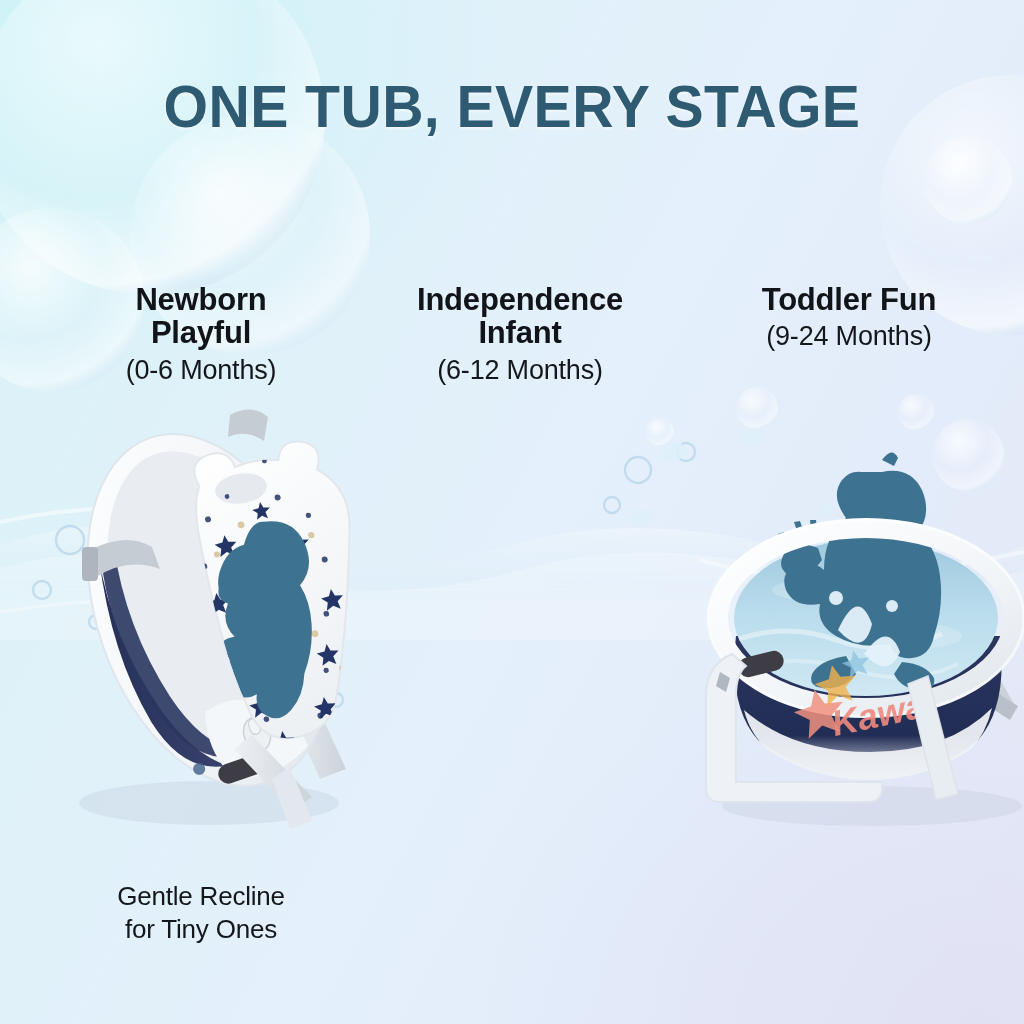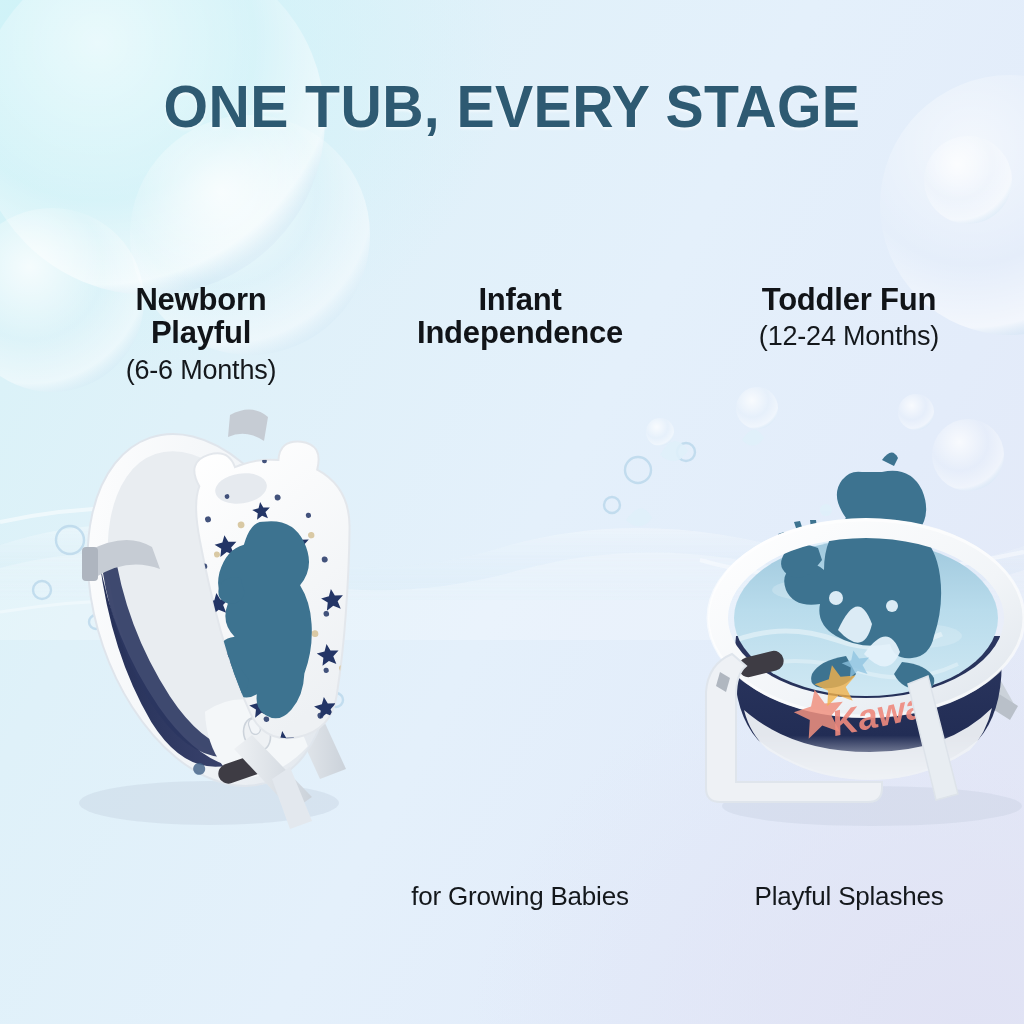--- a/index.html
+++ b/index.html
@@ -133,21 +133,21 @@
   <div class="headline">ONE TUB, EVERY STAGE</div>
 
   <div class="cols">
 
     <div class="col col-0">
       <div class="stage-head">
         <div class="stage-title">
           <div>Newborn</div>
           <div>Playful</div>
         </div>
-        <div class="stage-age">(6-6 Months)</div>
+        <div class="stage-age">(0-6 Months)</div>
       </div>
 
       <div class="tub-art tub-0">
         <svg viewBox="0 0 330 430">
           <defs>
             <linearGradient id="t0body" x1="0" y1="0" x2="1" y2="1">
               <stop offset="0%" stop-color="#ffffff"></stop>
                 <stop offset="55%" stop-color="#f1f4f7"></stop>
                 <stop offset="100%" stop-color="#dde3ea"></stop>
             </linearGradient>
@@ -253,28 +253,33 @@
                 <path d="M104,232 q-16,2 -18,16 q-2,14 12,16 q14,0 16,-14 Z"></path>
               </g>
             </g>
           </g>
 
           <path d="M208,330 l60,62 l-20,14 l-58,-62 Z" fill="url(#t0leg)"></path>
           <path d="M246,362 l22,54 l-22,8 l-18,-50 Z" fill="#e3e8ee"></path>
         </svg>
       </div>
 
+      <div class="caption">
+        <div>Gentle Recline</div>
+        <div>for Tiny Ones</div>
+      </div>
     </div>
 
     <div class="col col-1">
       <div class="stage-head">
         <div class="stage-title">
+          <div>Independence</div>
           <div>Infant</div>
-          <div>Independence</div>
         </div>
+        <div class="stage-age">(6-12 Months)</div>
       </div>
 
       <div class="tub-art tub-1">
         <svg viewBox="0 0 340 395">
           <defs>
             <linearGradient id="t1navy" x1="0" y1="0" x2="0" y2="1">
               <stop offset="0%" stop-color="#2c3760"></stop>
                 <stop offset="70%" stop-color="#222d55"></stop>
                 <stop offset="100%" stop-color="#e8ecf1"></stop>
             </linearGradient>
@@ -347,31 +352,29 @@
             <text x="22" y="54" font-family="Liberation Sans, sans-serif" font-size="36" font-weight="bold" font-style="italic" fill="#ef8a7e" opacity=".9">Kawai</text>
           </g>
 
           <path d="M36,214 q-24,10 -26,38 l0,96 q0,14 14,14 l148,0 q14,0 14,-14 l0,-6 l-146,0 l0,-86 q0,-22 10,-30 Z" fill="#eef1f5" stroke="#dfe5ec" stroke-width="2"></path>
           <path d="M232,236 l30,118 l-22,6 l-28,-116 Z" fill="#e8edf2" stroke="#dde3ea" stroke-width="1.5"></path>
           <path d="M24,232 l10,6 l-4,14 l-10,-6 Z" fill="#b0b7c0"></path>
         </svg>
       </div>
 
       <div class="caption">
-        <div>for Growing Babies</div>
       </div>
     </div>
 
     <div class="col col-2">
       <div class="stage-head">
         <div class="stage-title">
           <div>Toddler Fun</div>
         </div>
-        <div class="stage-age">(12-24 Months)</div>
+        <div class="stage-age">(9-24 Months)</div>
       </div>
 
       <div class="caption">
-        <div>Playful Splashes</div>
       </div>
     </div>
 
   </div>
 </div>
 
 </body></html>

